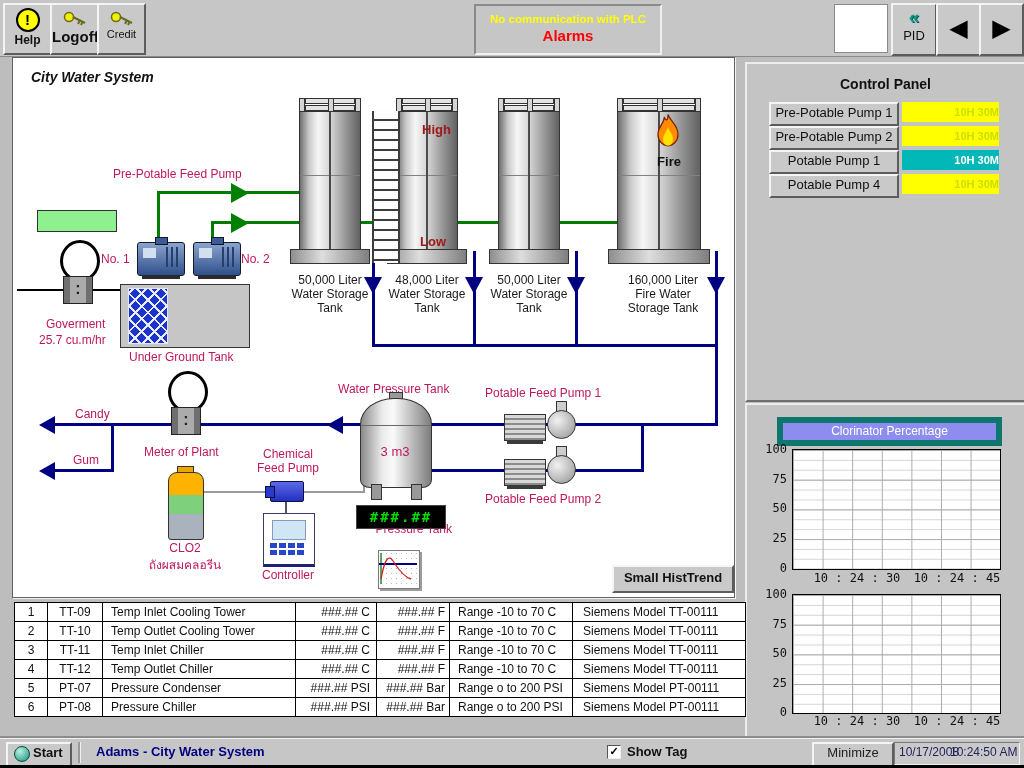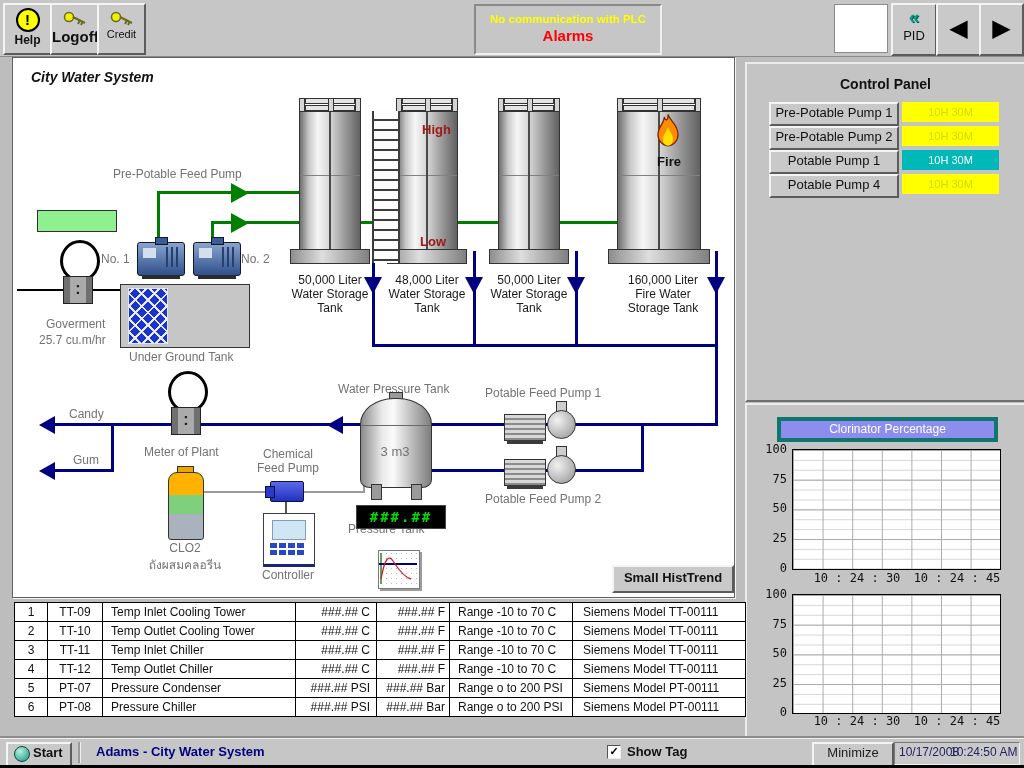--- a/index.html
+++ b/index.html
@@ -19,21 +19,21 @@
   #user-panel{position:absolute;left:661px;top:4px;width:168px;height:47px;border:2px solid;border-color:#8a8a8a #f0f0f0 #f0f0f0 #8a8a8a;font-size:13px}
   #user-panel .nlab{position:absolute;left:8px;color:#000070;font-weight:bold}
   #user-panel .nval{position:absolute;right:8px;color:#96323c}
   #logo-box{position:absolute;left:834px;top:4px;width:52px;height:47px;background:#fff;border:1px solid #8a8a8a}
   #pid-btn{position:absolute;left:891px;top:3px;width:42px;height:49px;text-align:center}
   #pid-btn .chev{display:block;color:#0a9a86;font-weight:bold;font-size:19px;line-height:18px;margin-top:3px;text-shadow:1px 1px 0 #045a50}
   #pid-btn .lbl{font-size:13px;color:#111}
   .nav-btn{position:absolute;top:3px;width:41px;height:49px;font-size:24px;color:#000;text-align:center;line-height:46px}
   
   #diagram{position:absolute;left:12px;top:57px;width:721px;height:539px;background:#fff;border:1px solid #606060;box-shadow:1px 1px 0 #f5f5f5}
-  #diagram .lab{position:absolute;font-size:12px;color:#737373;white-space:pre-line}
+  #diagram .lab{position:absolute;font-size:12px;color:#be185d;white-space:pre-line}
   #diag-title{position:absolute;left:18px;top:11px;font-size:14px;font-weight:bold;font-style:italic;color:#111}
   .pipe{position:absolute;background:#000080;z-index:1}
   .gpipe{position:absolute;background:#007c00;z-index:1}
   .cpipe{position:absolute;background:#9a9a9a;z-index:1}
   .kpipe{position:absolute;background:#000;z-index:1}
   .arr-d{position:absolute;width:0;height:0;border-left:9px solid transparent;border-right:9px solid transparent;border-top:17px solid #000080;z-index:2}
   .arr-l{position:absolute;width:0;height:0;border-top:9px solid transparent;border-bottom:9px solid transparent;border-right:16px solid #000080;z-index:2}
   .arr-rg{position:absolute;width:0;height:0;border-top:10px solid transparent;border-bottom:10px solid transparent;border-left:18px solid #008000;z-index:2}
   .tank{position:absolute;top:40px;height:166px;z-index:2}
   .tank .bar{position:absolute;left:6px;right:6px;height:4px;background:#e4e4e4;border:1px solid #333}
@@ -72,23 +72,23 @@
   .ppump{position:absolute;width:76px;height:36px;z-index:2}
   .pm{position:absolute;left:2px;top:9px;width:40px;height:25px;border:1px solid #333;background:repeating-linear-gradient(180deg,#d8d8d8 0 3px,#8b8b8b 3px 5px)}
   .pm::after{content:"";position:absolute;bottom:-4px;left:2px;right:2px;height:4px;background:#3a3a3a}
   .ph{position:absolute;left:45px;top:5px;width:27px;height:27px;border:1px solid #333;border-radius:50%;background:radial-gradient(circle at 35% 35%,#f2f2f2,#909090)}
   .pstub{position:absolute;left:54px;top:-4px;width:9px;height:10px;background:#cdcdcd;border:1px solid #333}
   #histtrend-btn{position:absolute;left:599px;top:507px;width:118px;height:24px;font-size:13px;font-weight:bold;color:#111;text-align:center;line-height:21px;z-index:3}
   
   #control-panel{position:absolute;left:745px;top:62px;width:277px;height:336px;background:#c4c4c4;border:2px solid;border-color:#ececec #6f6f6f #6f6f6f #ececec}
   #cp-title{position:absolute;left:0;right:0;top:12px;text-align:center;font-size:14px;font-weight:bold;color:#111}
   .cp-btn{position:absolute;left:22px;width:126px;height:20px;font-size:13px;color:#111;text-align:center;line-height:17px}
-  .cp-status{position:absolute;left:155px;width:97px;height:20px;font-size:11px;font-weight:normal;text-align:center;line-height:20px}
+  .cp-status{position:absolute;left:155px;width:97px;height:20px;font-size:11px;font-weight:bold;text-align:right;line-height:20px}
   #trend-panel{position:absolute;left:745px;top:403px;width:277px;height:334px;background:#c4c4c4;border:2px solid;border-color:#ececec #6f6f6f #6f6f6f #ececec}
-  #trend-header{position:absolute;left:30px;top:12px;width:213px;height:17px;background:#8d8df0;border:4px solid #0f766e;color:#fff;font-size:12px;text-align:center;line-height:17px}
+  #trend-header{position:absolute;left:30px;top:12px;width:213px;height:17px;background:#8d8df0;border:6px solid #0f766e;color:#fff;font-size:12px;text-align:center;line-height:17px}
   .plot{position:absolute;left:45px;width:207px;background:#fff;border:1px solid #000;background-image:linear-gradient(90deg,#ababab 1px,transparent 1px),linear-gradient(180deg,#ababab 1px,transparent 1px),linear-gradient(180deg,#d6d6d6 1px,transparent 1px);background-size:29.6px 100%,100% 29.7px,100% 9.9px}
   .ytick{position:absolute;left:2px;width:38px;text-align:right;font-size:12px;font-family:"DejaVu Sans Mono",monospace;color:#111}
   .xtick{position:absolute;width:110px;text-align:center;font-size:12px;font-family:"DejaVu Sans Mono",monospace;color:#111}
   
   #sensor-table{position:absolute;left:14px;top:602px;border-collapse:collapse;background:#fff}
   #sensor-table td{border:1px solid #000;height:18px;font-size:12px;color:#111;padding:0 4px;white-space:nowrap;overflow:hidden}
   #sensor-table td.c0{width:24px;text-align:center}
   #sensor-table td.c1{width:46px;text-align:center}
   #sensor-table td.c2{width:180px;text-align:left;padding-left:8px}
   #sensor-table td.c3{width:70px;text-align:right;padding-right:6px}
@@ -256,21 +256,21 @@
   <div class="tank-lab" style="left:366px;top:215px;width:96px">48,000 Liter
 Water Storage
 Tank</div>
   <div class="tank-lab" style="left:474px;top:215px;width:84px">50,000 Liter
 Water Storage
 Tank</div>
   <div class="tank-lab" style="left:596px;top:215px;width:108px">160,000 Liter
 Fire Water
 Storage Tank</div>
 
-  <span class="lab" style="left:56px;top:349px">Candy</span>
+  <span class="lab" style="left:62px;top:349px">Candy</span>
   <span class="lab" style="left:60px;top:395px">Gum</span>
   <div class="meterc" style="left:155px;top:313px"></div>
   <div class="valve" style="left:158px;top:349px"><span>:</span></div>
   <span class="lab" style="left:131px;top:387px">Meter of Plant</span>
 
   <div id="clo2-cap"></div>
   <div id="clo2"></div>
   <span class="lab" style="left:153px;top:483px;width:38px;text-align:center">CLO2</span>
   <span class="lab" style="left:133px;top:497px;width:78px;text-align:center">ถังผสมคลอรีน</span>
 
@@ -285,21 +285,21 @@
   <span class="lab" style="left:240px;top:510px;width:70px;text-align:center">Controller</span>
 
   <span class="lab" style="left:325px;top:324px">Water Pressure Tank</span>
   <div id="wp-cap"></div>
   <div id="wp-tank"></div>
   <div class="wp-leg" style="left:358px"></div>
   <div class="wp-leg" style="left:398px"></div>
   <span class="lab" style="left:347px;top:386px;width:70px;text-align:center;font-size:13px;z-index:3">3 m3</span>
 
   <div id="digi"><span>###.##</span></div>
-  <span class="lab" style="left:335px;top:464px;width:104px;text-align:left">Pressure Tank</span>
+  <span class="lab" style="left:335px;top:464px;width:104px;text-align:right">Pressure Tank</span>
   <div id="trend-ic">
     <svg width="38" height="35" viewBox="0 0 38 35">
       <path d="M2 2 L2 33" stroke="#2a8a2a" stroke-width="1.5" fill="none"></path>
       <path d="M0 13 L38 13" stroke="#000080" stroke-width="1.8" fill="none"></path>
       <path d="M2 28 C6 6 10 4 14 10 C18 16 24 26 32 28" stroke="#cc2020" stroke-width="1.3" fill="none"></path>
     </svg>
   </div>
 
   <span class="lab" style="left:472px;top:328px">Potable Feed Pump 1</span>
   <div class="ppump" style="left:489px;top:347px">

